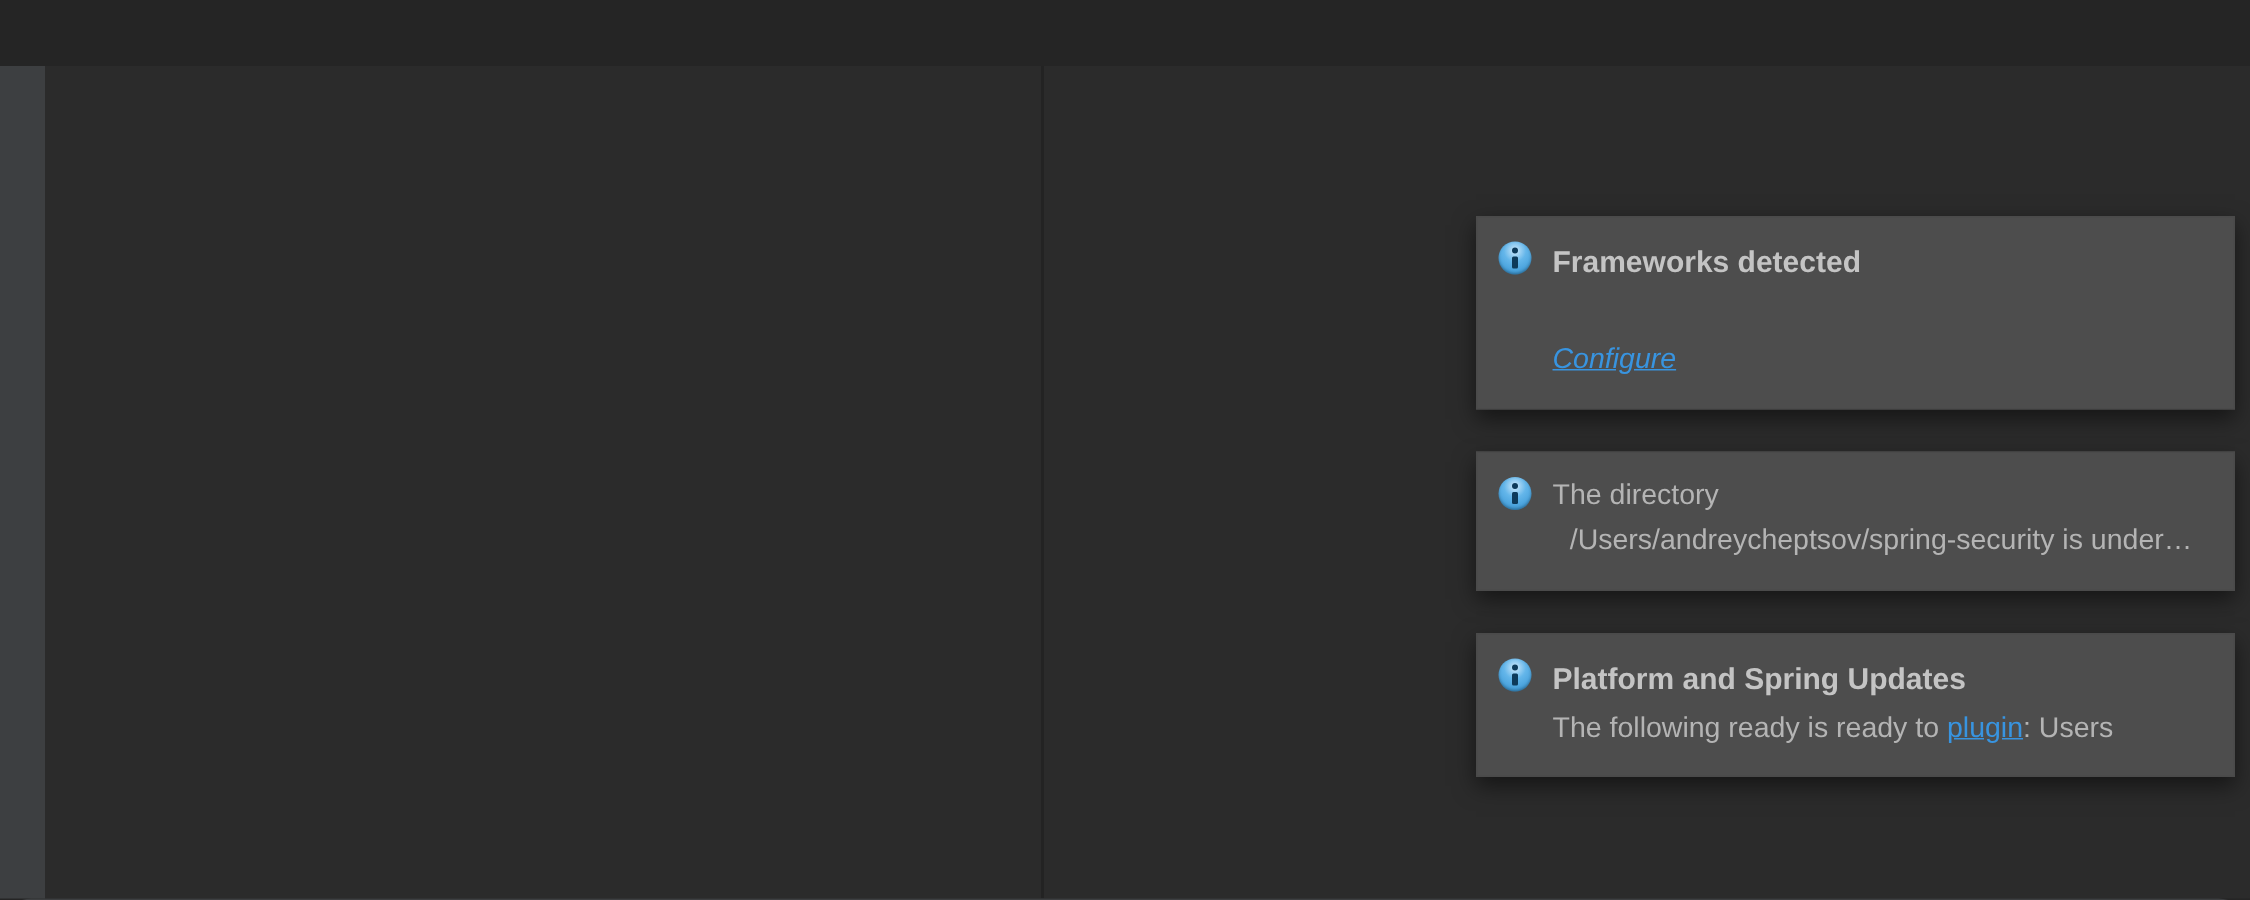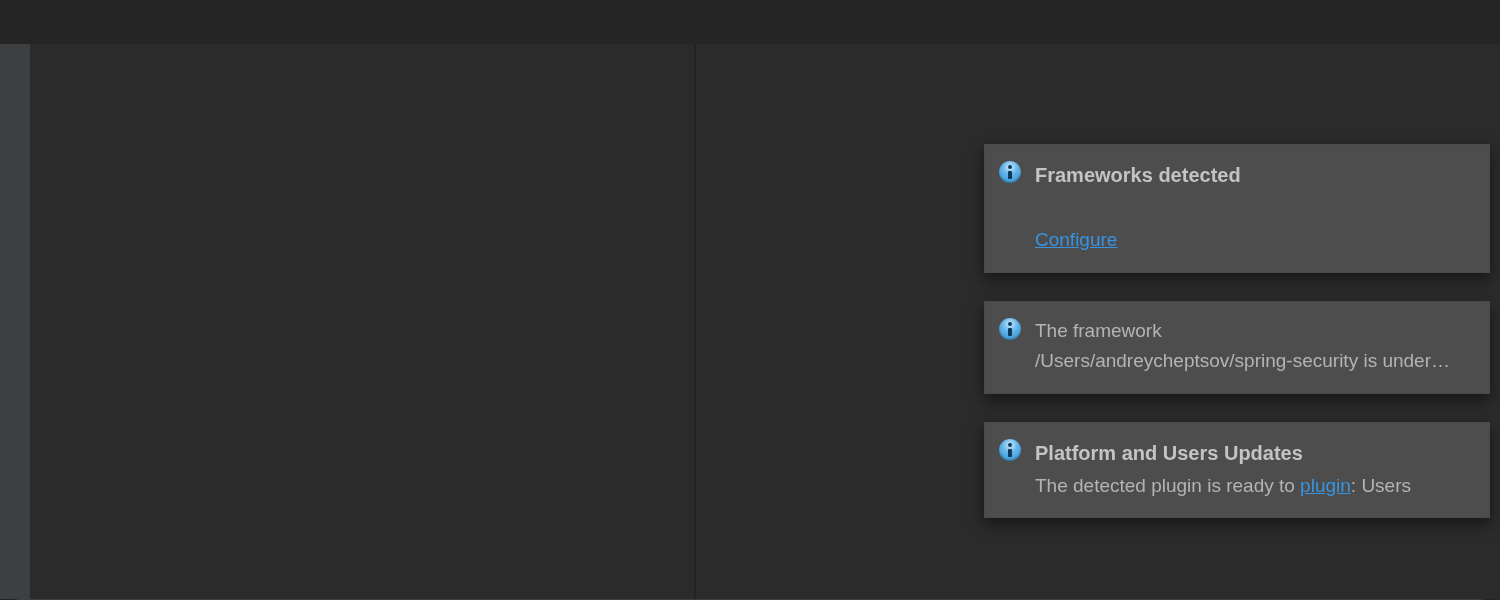--- a/index.html
+++ b/index.html
@@ -98,29 +98,31 @@
     font-size: 20px;
   }
   .notif .body {
     color: #b4b4b4;
   }
   .notif .body .ellips {
     display: block;
     white-space: nowrap;
     overflow: hidden;
     text-overflow: clip;
+    text-align: center;
   }
   .notif a.link {
     color: #3894e0;
     text-decoration: underline;
     cursor: pointer;
   }
   .notif a.link.block {
     display: inline-block;
     margin-top: 2px;
+    font-style: italic;
   }
 
   
   .status-bar {
     position: absolute;
     left: 0;
     bottom: 0;
     width: 1500px;
     height: 45px;
     background: #3d3f41;
@@ -189,30 +191,30 @@
       <div class="title">Frameworks detected</div>
       <div class="body">
         <br>
         <a class="link block">Configure</a>
       </div>
     </div>
 
     <div class="notif">
       <span class="info-icon"></span>
       <div class="body">
-        <span>The framework</span><br>
+        <span>The directory</span><br>
         <span class="ellips">/Users/andreycheptsov/spring-security is under…</span>
       </div>
     </div>
 
     <div class="notif">
       <span class="info-icon"></span>
-      <div class="title">Platform and Users Updates</div>
+      <div class="title">Platform and Spring Updates</div>
       <div class="body">
-        <span>The detected plugin is ready to </span><a class="link">plugin</a><span>: Users</span>
+        <span>The following ready is ready to </span><a class="link">plugin</a><span>: Users</span>
       </div>
     </div>
 
   </div>
 
   <div class="status-bar">
     <div class="status-item">
       <span>LF</span>
       <span class="sort-glyph"></span>
     </div>

